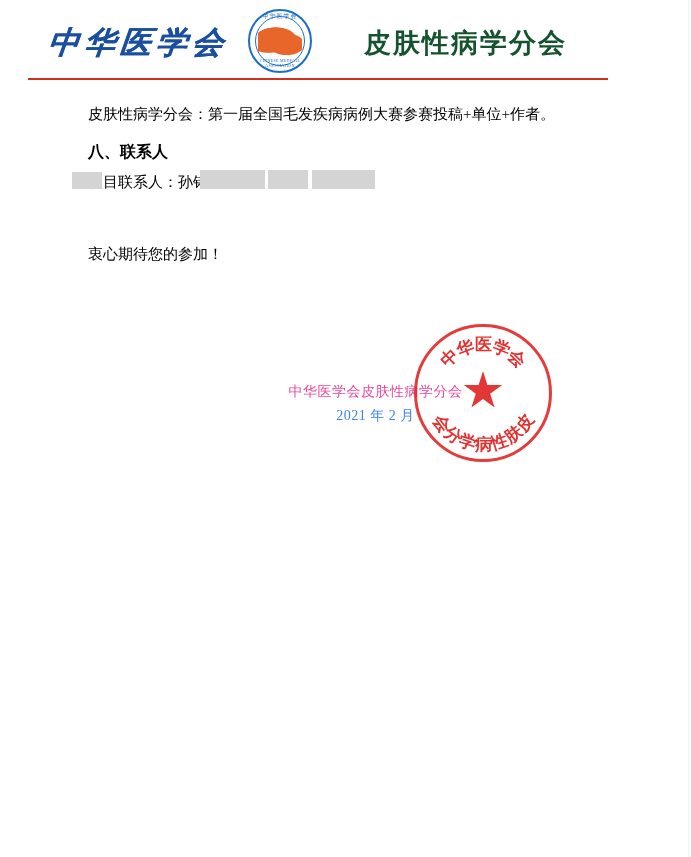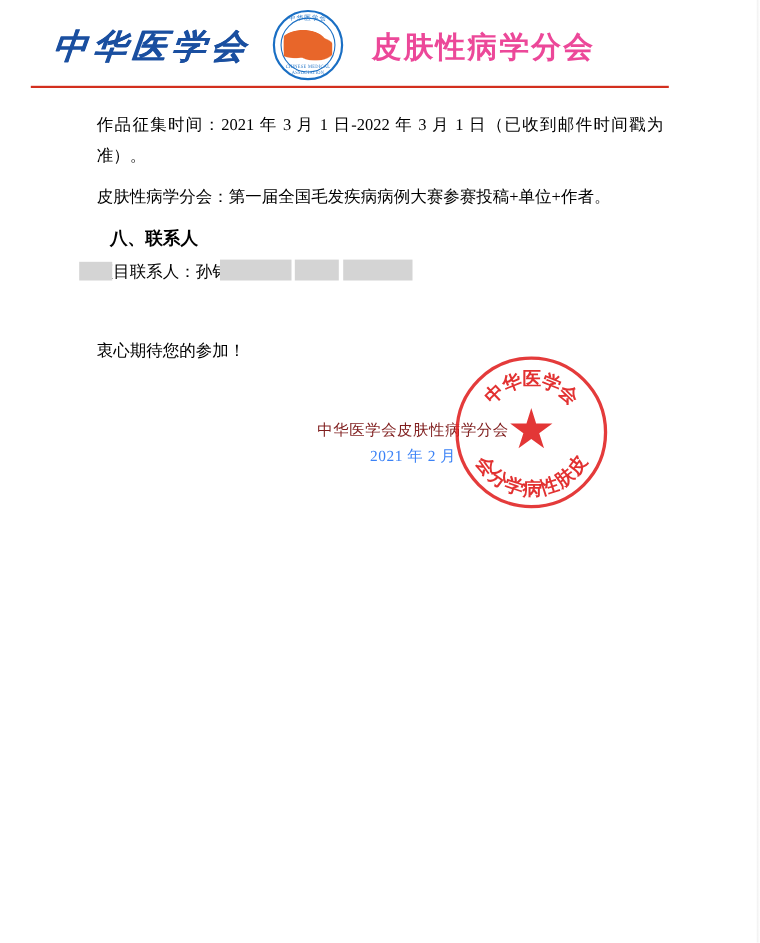--- a/index.html
+++ b/index.html
@@ -93,24 +93,24 @@
     text-align: center;
     font-size: 4.5px;
     color: #1a6fc4;
     letter-spacing: 0.3px;
     transform: scaleX(0.9);
   }
   .lh-branch {
     font-family: Liberation Sans, sans-serif;
     font-size: 27px;
     font-weight: bold;
-    color: #ec4899;
+    color: #14532d;
     letter-spacing: 2px;
     white-space: nowrap;
-    margin-left: 6px;
+    margin-left: 32px;
   }
   .lh-rule {
     position: absolute;
     left: 28px;
     top: 78px;
     width: 580px;
     height: 2px;
     background: #d32f1e;
   }
 
@@ -126,21 +126,21 @@
     line-height: 28px;
     margin: 0 0 10px 0;
     padding: 0 88px 0 88px;
     text-align: justify;
   }
   .heading {
     font-family: "Liberation Sans", sans-serif;
     font-size: 16px;
     font-weight: bold;
     line-height: 28px;
-    margin: 6px 0 2px 12px;
+    margin: 6px 0 2px 0;
     padding: 0 88px;
   }
   .contact-line {
     position: relative;
     font-size: 15px;
     line-height: 28px;
     padding: 0 88px;
     margin: 0;
   }
   
@@ -166,21 +166,21 @@
     position: absolute;
     left: 0;
     top: 380px;
     width: 691px;
     text-align: center;
   }
   .sign-org {
     font-size: 14px;
     line-height: 24px;
     letter-spacing: 0.5px;
-    color: #7f1d1d;
+    color: #ec4899;
     padding-left: 60px;
   }
   .sign-date {
     font-size: 14px;
     line-height: 24px;
     letter-spacing: 0.5px;
     color: #3b82f6;
     padding-left: 60px;
   }
 
@@ -252,21 +252,20 @@
       <div class="top-text">中华医学会</div>
       <div class="bot-text">CHINESE MEDICAL ASSOCIATION</div>
     </div>
     <div class="lh-branch">皮肤性病学分会</div>
   </div>
   <div class="lh-rule"></div>
 </div>
 
 <div class="doc-body">
 
-  <p class="para">作品征集时间：2021 年 3 月 1 日-2022 年 3 月 1 日（已收到邮件时间戳为准）。</p>
 
   <p class="para">皮肤性病学分会：第一届全国毛发疾病病例大赛参赛投稿+单位+作者。</p>
 
   <div class="heading">八、联系人</div>
 
   <div class="contact-line">
     <span>项目联系人：孙铭</span>
     <span class="redact r1"></span>
     <span class="redact r2"></span>
     <span class="redact r3"></span>

